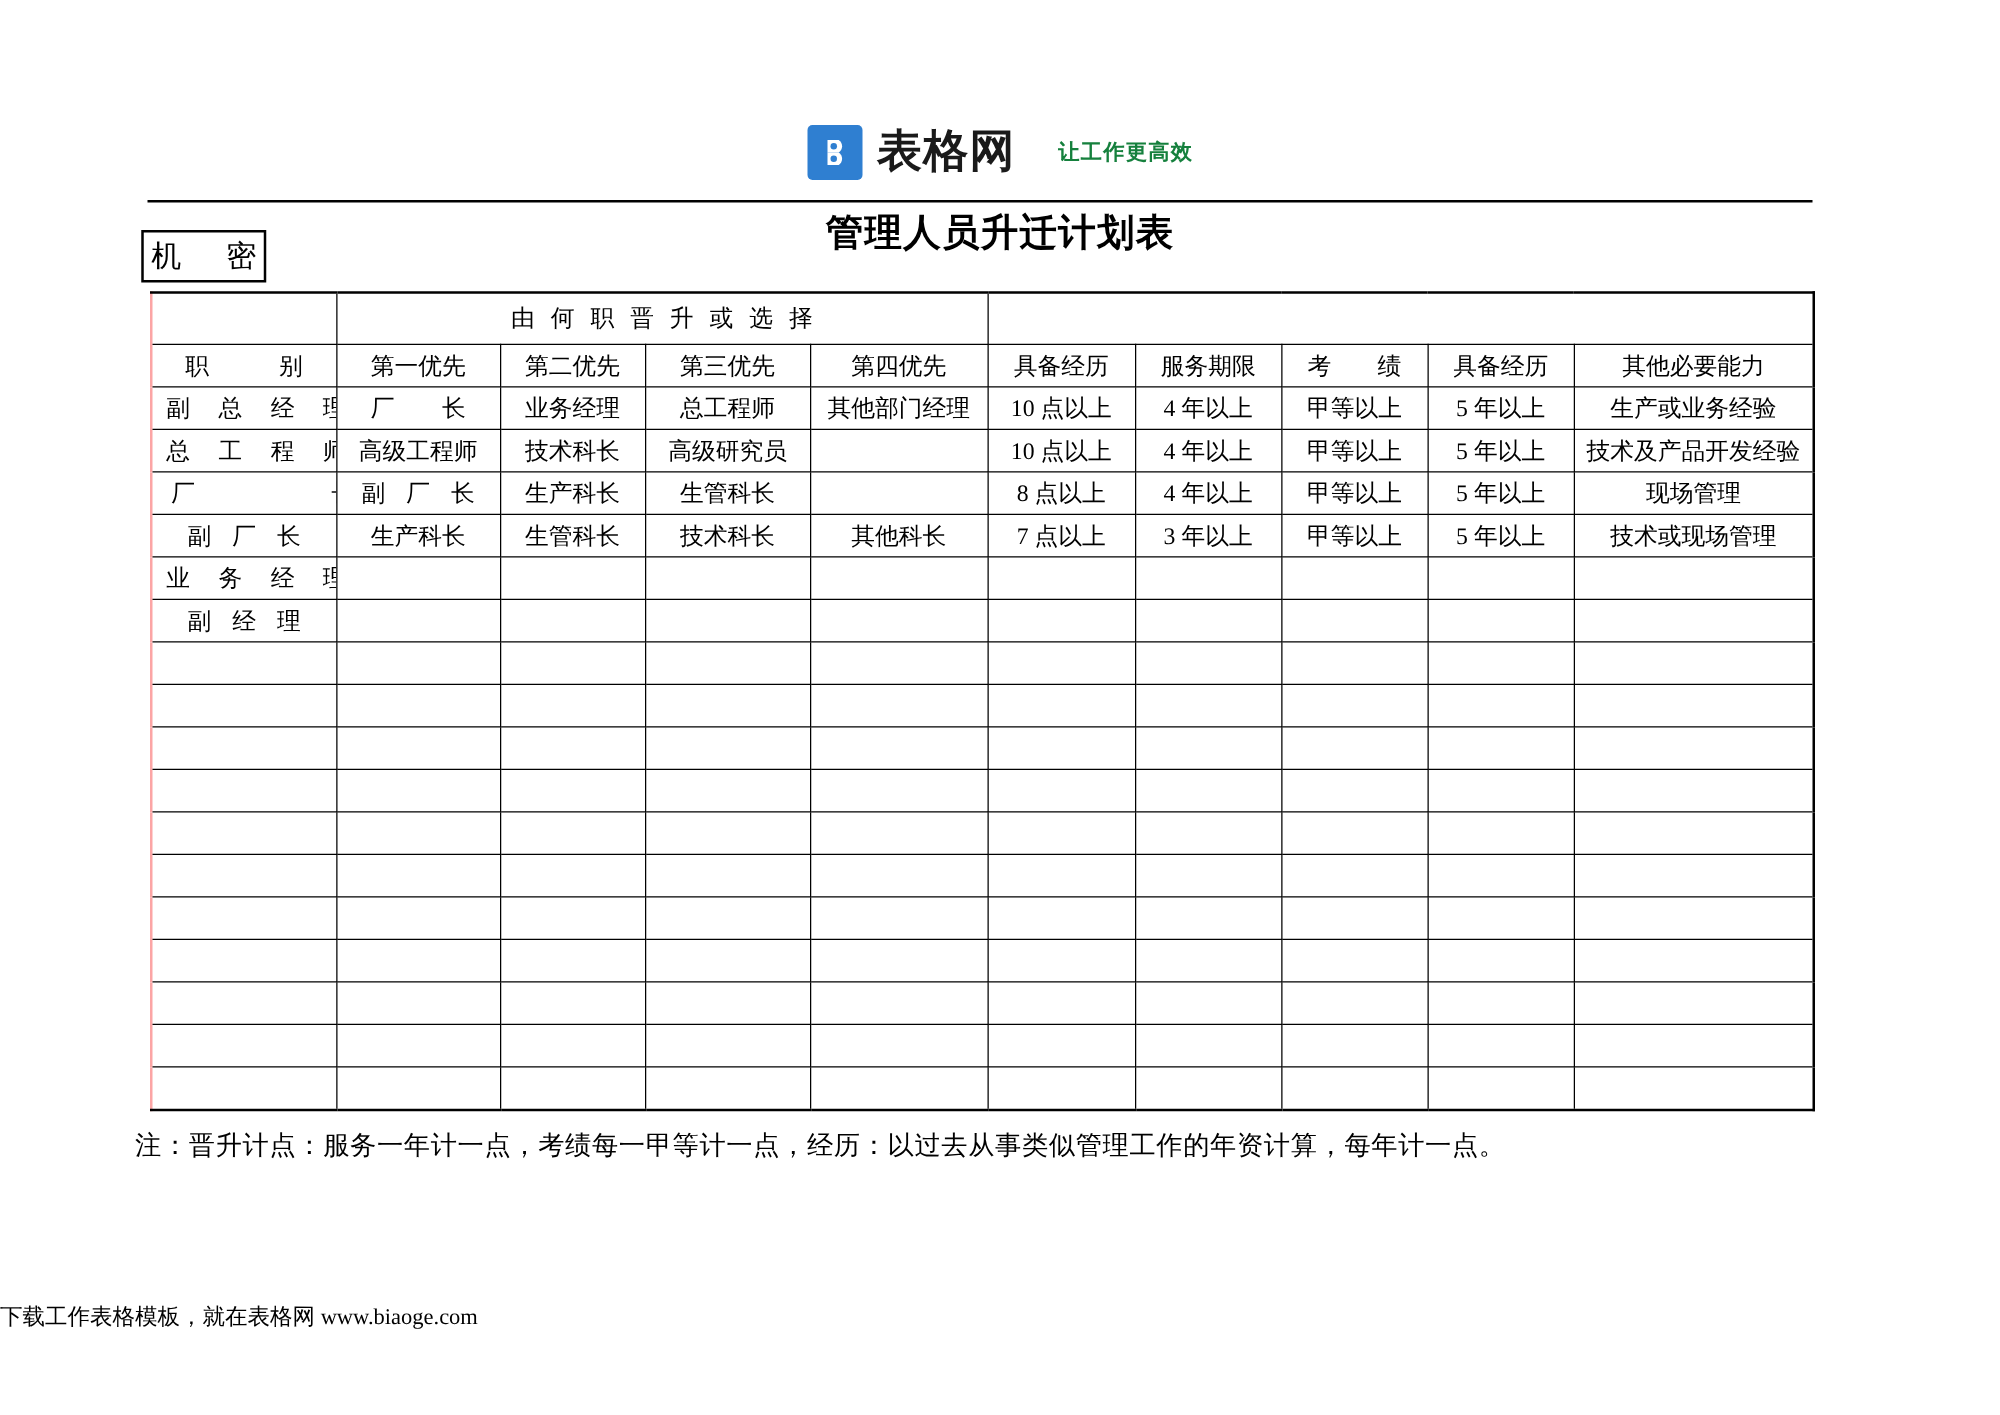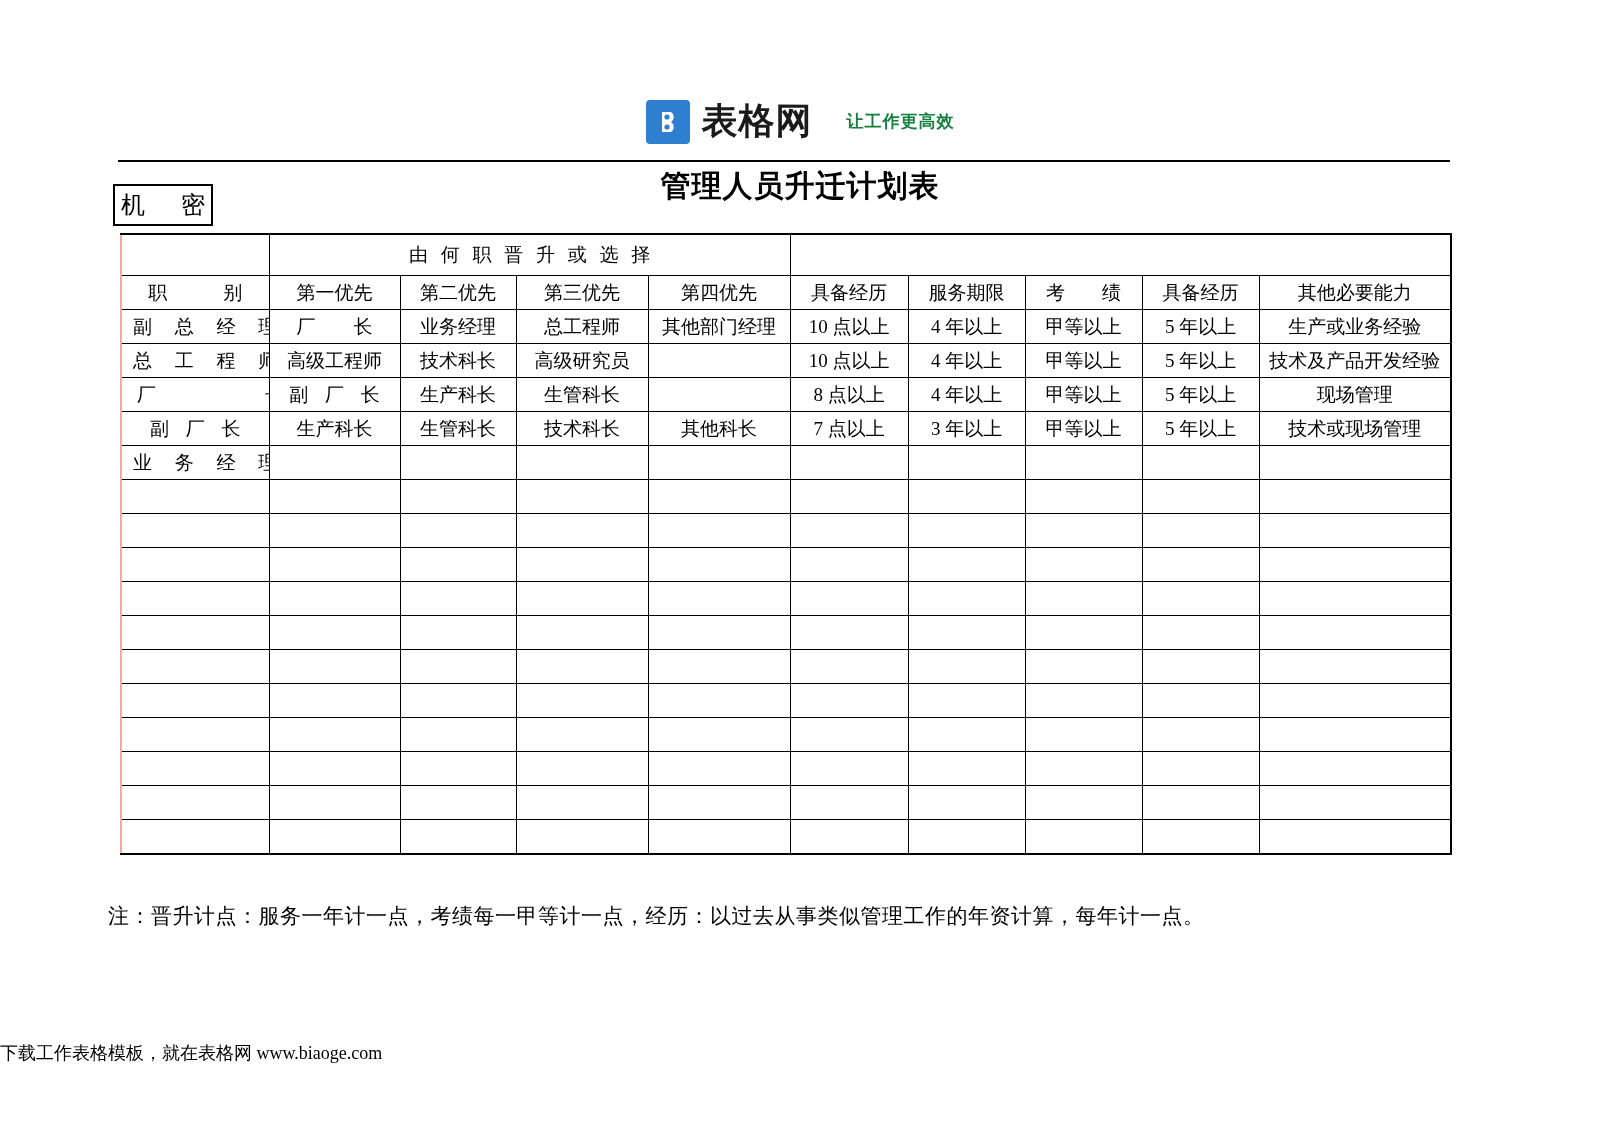--- a/index.html
+++ b/index.html
@@ -262,20 +262,32 @@
         <td></td>
         <td></td>
         <td></td>
         <td></td>
         <td></td>
         <td></td>
         <td></td>
         <td class="outer-right"></td>
       </tr>
 
+      <tr>
+        <td class="outer-left spread-3">副  经  理</td>
+        <td></td>
+        <td></td>
+        <td></td>
+        <td></td>
+        <td></td>
+        <td></td>
+        <td></td>
+        <td></td>
+        <td class="outer-right"></td>
+      </tr>
 
       <tr>
         <td class="outer-left"></td>
         <td></td>
         <td></td>
         <td></td>
         <td></td>
         <td></td>
         <td></td>
         <td></td>

